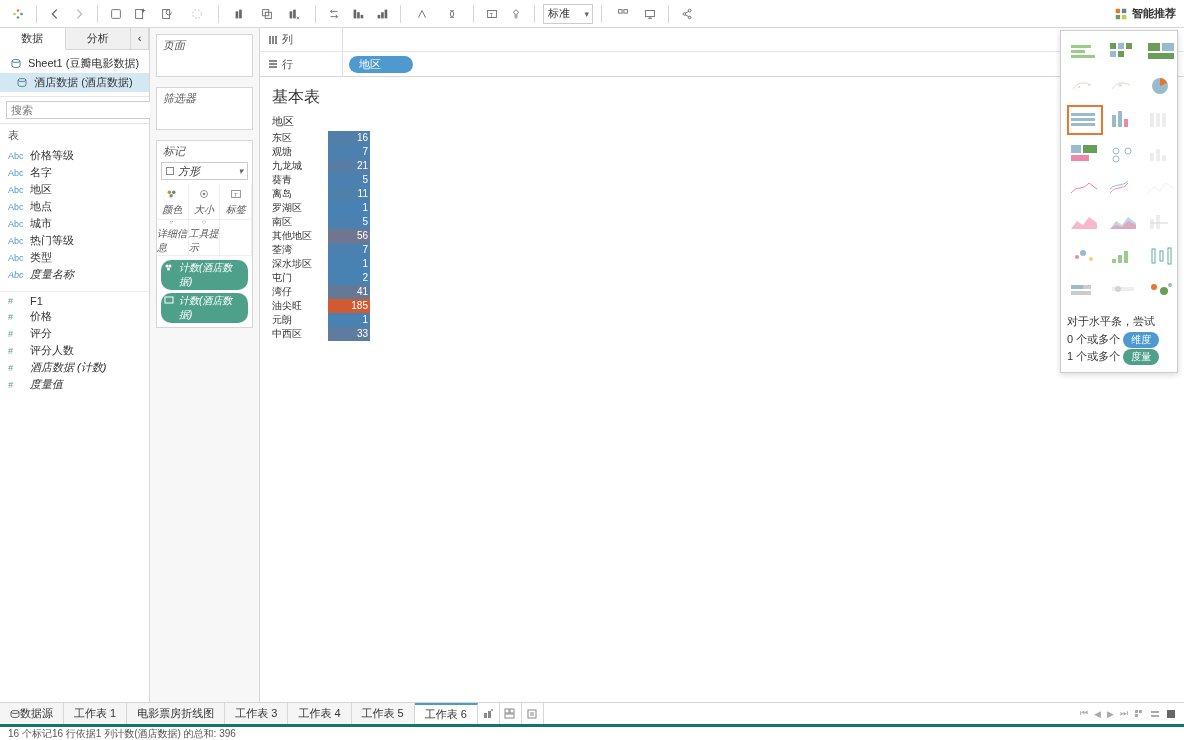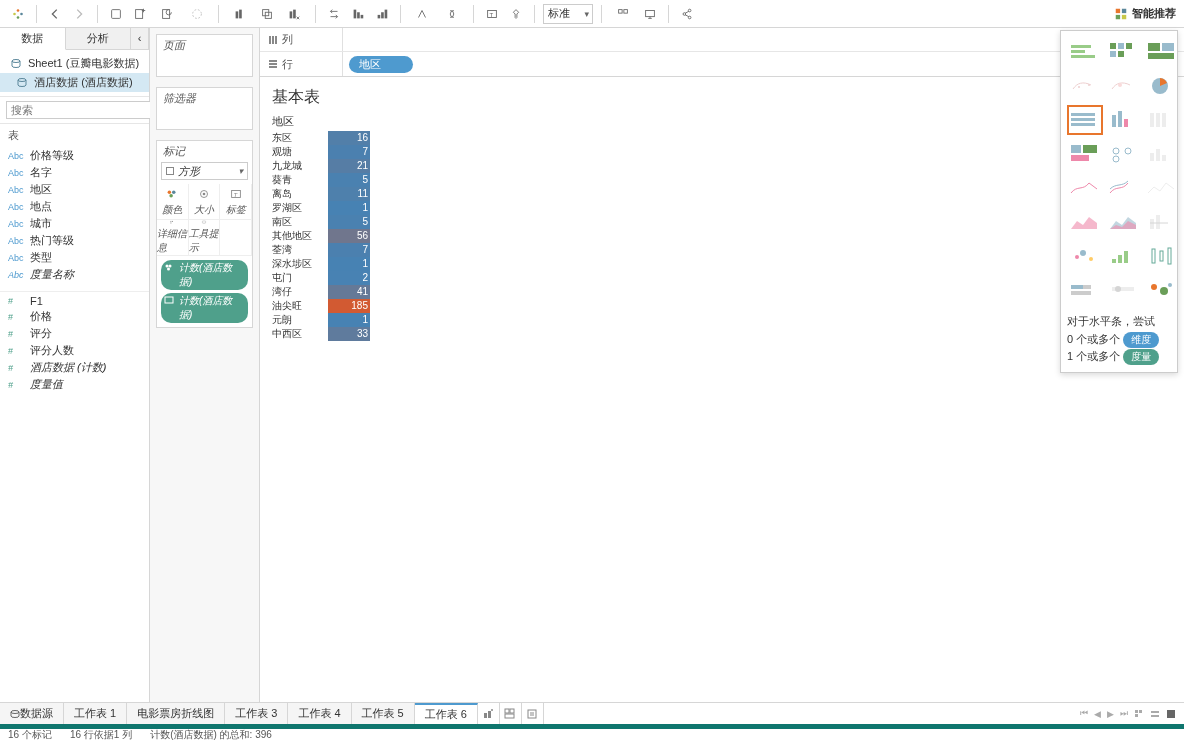--- a/index.html
+++ b/index.html
@@ -91,21 +91,21 @@
 
 .tabs-bar { height: 22px; border-top: 1px solid #d6d6d6; display: flex; align-items: stretch; font-size: 11px; }
 .tabs-bar .tab { padding: 0 10px; line-height: 21px; border-right: 1px solid #d6d6d6; cursor: pointer; background: #f5f5f5; }
 .tabs-bar .tab.active { background: #fff; border-top: 2px solid #4e9acf; line-height: 19px; }
 .tabs-bar .tab.ds { display: flex; align-items: center; }
 .tabs-bar .tbtn { width: 22px; display: flex; align-items: center; justify-content: center; border-right: 1px solid #d6d6d6; cursor: pointer; color: #666; }
 .tabs-right { margin-left: auto; display: flex; align-items: center; gap: 6px; padding-right: 8px; color: #aaa; }
 .tabs-right span { font-size: 9px; }
 
 
-.status { height: 16px; border-top: 5px solid #0f766e; display: flex; align-items: center; font-size: 10px; color: #555; padding: 0 8px; gap: 18px; }
+.status { height: 16px; border-top: 3px solid #0f766e; display: flex; align-items: center; font-size: 10px; color: #555; padding: 0 8px; }
 </style>
 </head>
 <body>
 
 <div class="toolbar">
   <div class="tb-btn">
       <svg viewBox="0 0 16 16">
         <circle cx="8" cy="4" r="1.5" fill="#e8762d"></circle>
         <circle cx="12" cy="8" r="1.5" fill="#5b879b"></circle>
         <circle cx="8" cy="12" r="1.5" fill="#6a9e58"></circle>

